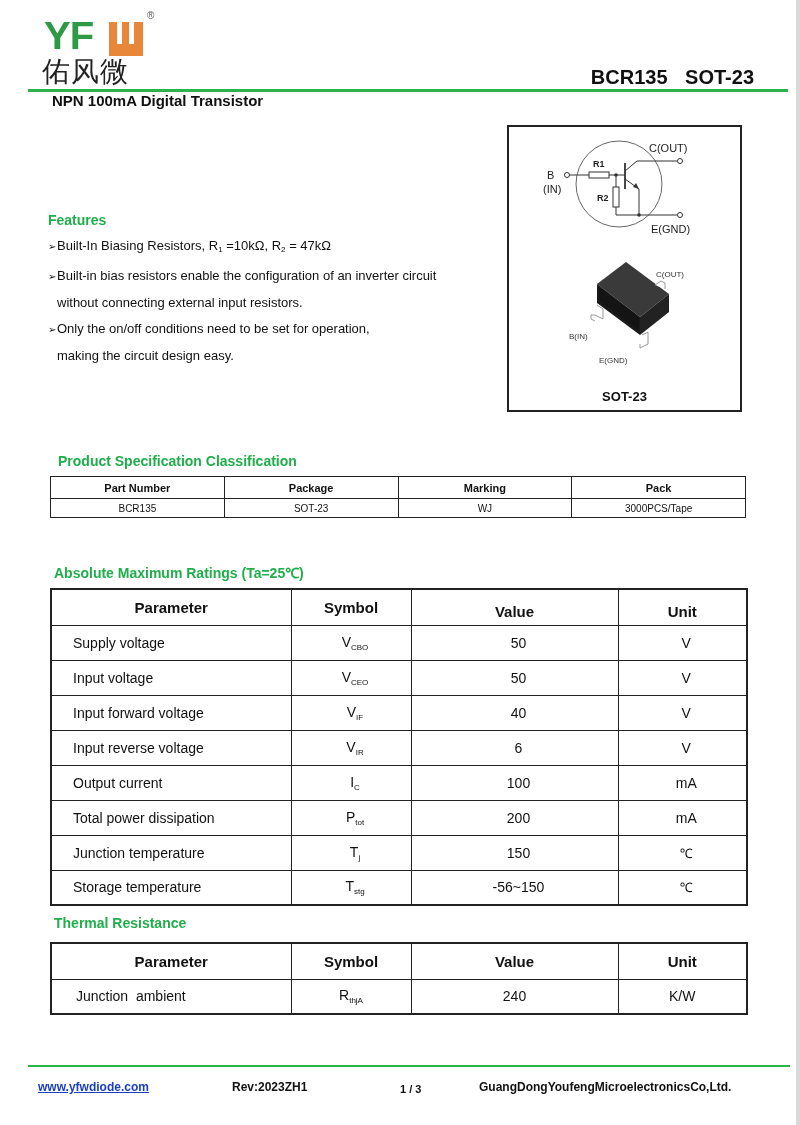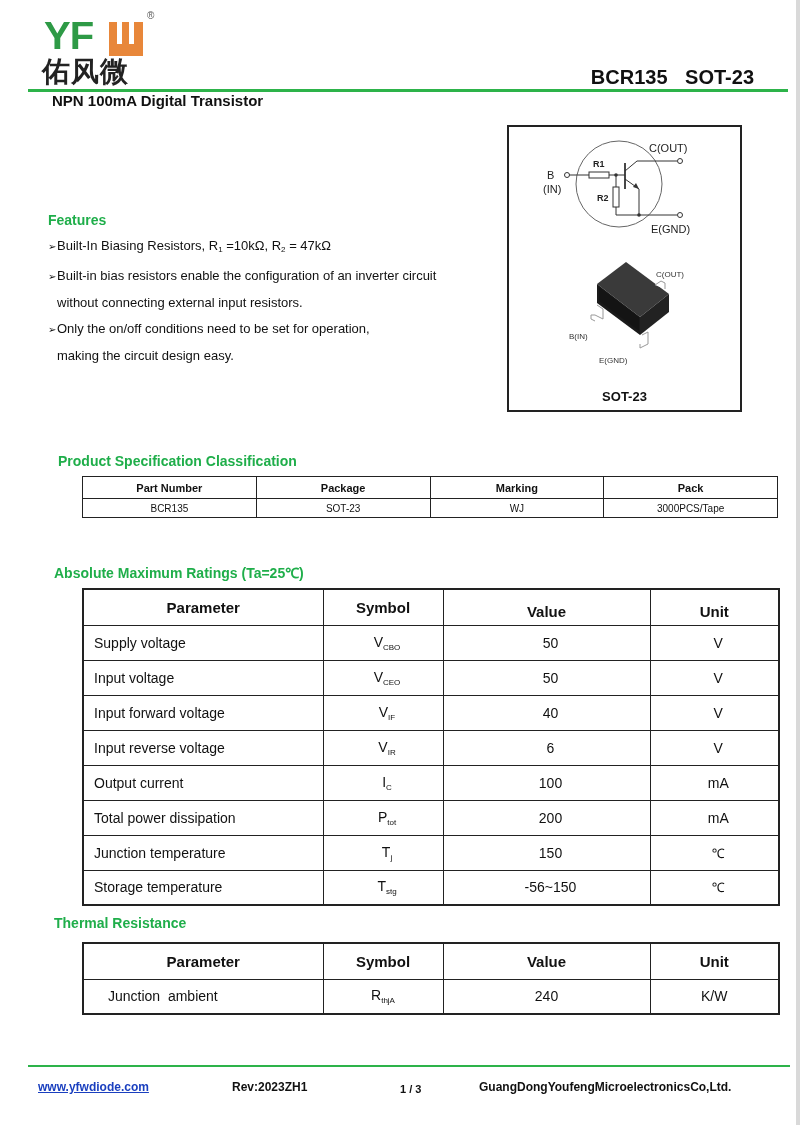--- a/index.html
+++ b/index.html
@@ -8,53 +8,53 @@
   .page { position: absolute; left: 0; top: 0; width: 796px; height: 799px; background: #fff; }
   .scroll-strip { position: absolute; right: 0; top: 0; width: 4px; height: 1125px; background: #d9d9d9; }
 
   
   .logo { position: absolute; left: 42px; top: 10px; width: 120px; height: 80px; }
   .logo-yf { position: absolute; left: 2px; top: 6px; font-family: "Liberation Sans", sans-serif; font-weight: 900; font-size: 40px; color: #2e9a46; letter-spacing: -1px; line-height: 40px; transform: scaleY(0.95); }
   .logo-u { position: absolute; left: 67px; top: 12px; width: 34px; height: 34px; background: #e8873a; }
   .logo-u:before { content: ""; position: absolute; left: 8px; top: 0; width: 5px; height: 22px; background: #fff; }
   .logo-u:after { content: ""; position: absolute; left: 20px; top: 0; width: 5px; height: 22px; background: #fff; }
   .logo-reg { position: absolute; left: 105px; top: 0px; font-size: 10px; color: #555; }
-  .logo-cn { position: absolute; left: 0px; top: 46px; font-family: "DejaVu Sans", sans-serif; font-size: 28px; font-weight: bold; color: #222; letter-spacing: 1px; line-height: 32px; }
+  .logo-cn { position: absolute; left: 0px; top: 46px; font-family: "DejaVu Sans", sans-serif; font-size: 28px; font-weight: normal; color: #222; letter-spacing: 1px; line-height: 32px; }
 
   .doc-title { position: absolute; right: 42px; top: 66px; font-weight: bold; font-size: 20px; color: #111; word-spacing: 12px; }
   .header-rule { position: absolute; left: 28px; top: 89px; width: 760px; height: 3px; background: #2db34a; }
   .subtitle { position: absolute; left: 52px; top: 92px; font-weight: bold; font-size: 15px; color: #111; text-align: center; }
 
   
   .section-title { position: absolute; font-weight: bold; font-size: 14px; color: #1fae4a; }
   .features-title { left: 48px; top: 212px; }
   .features { position: absolute; left: 48px; top: 233px; width: 430px; font-size: 13px; line-height: 26px; color: #111; }
   .features .bullet { display: inline-block; width: 9px; font-size: 10px; }
   .features .cont { padding-left: 9px; }
   sub.s { font-size: 8px; vertical-align: -2px; }
 
   
   .pkg-box { position: absolute; left: 507px; top: 125px; width: 235px; height: 287px; border: 2px solid #222; }
   .pkg-box svg { position: absolute; left: 0; top: 0; }
   .pkg-label { position: absolute; left: 0; width: 100%; top: 262px; text-align: center; font-weight: bold; font-size: 13px; color: #111; }
   .svg-text { font-family: "Liberation Sans", sans-serif; }
 
   
-  table { position: absolute; border-collapse: collapse; table-layout: fixed; margin-left: 32px; }
+  table { position: absolute; border-collapse: collapse; table-layout: fixed; }
   td, th { border: 1.5px solid #222; text-align: center; font-size: 11px; color: #111; }
   .spec-table { left: 50px; top: 476px; width: 696px; }
   .spec-table th { height: 22px; font-size: 11px; font-weight: bold; }
   .spec-table td { height: 19px; font-size: 10px; }
   .spec-title { left: 58px; top: 453px; }
 
   .abs-title { left: 54px; top: 563px; }
   .abs-table { left: 50px; top: 588px; width: 696px; border: 2px solid #222; }
   .abs-table th { height: 36px; font-size: 15px; font-weight: bold; }
   .abs-table td { height: 35px; font-size: 14px; padding-left: 8px; }
-  .abs-table td.param { text-align: left; padding-left: 10px; }
+  .abs-table td.param { text-align: left; padding-left: 21px; }
   .abs-table td.unit-sym { font-size: 13px; }
 
   .thermal-title { left: 54px; top: 915px; }
   .th-table { left: 50px; top: 942px; width: 696px; border: 2px solid #222; }
   .th-table th { height: 36px; font-size: 15px; font-weight: bold; }
   .th-table td { height: 35px; font-size: 14px; }
   .th-table td.param { text-align: left; padding-left: 24px; }
   .sym sub { font-size: 8px; vertical-align: -3px; }
 
   

